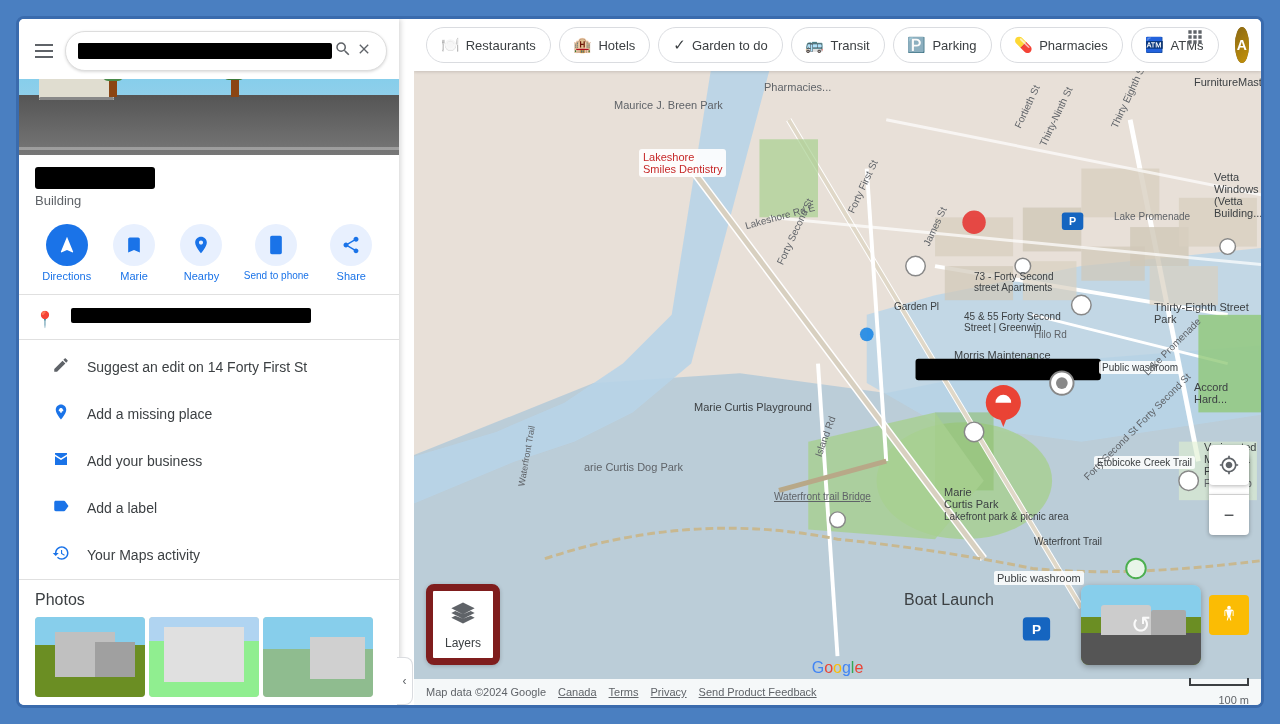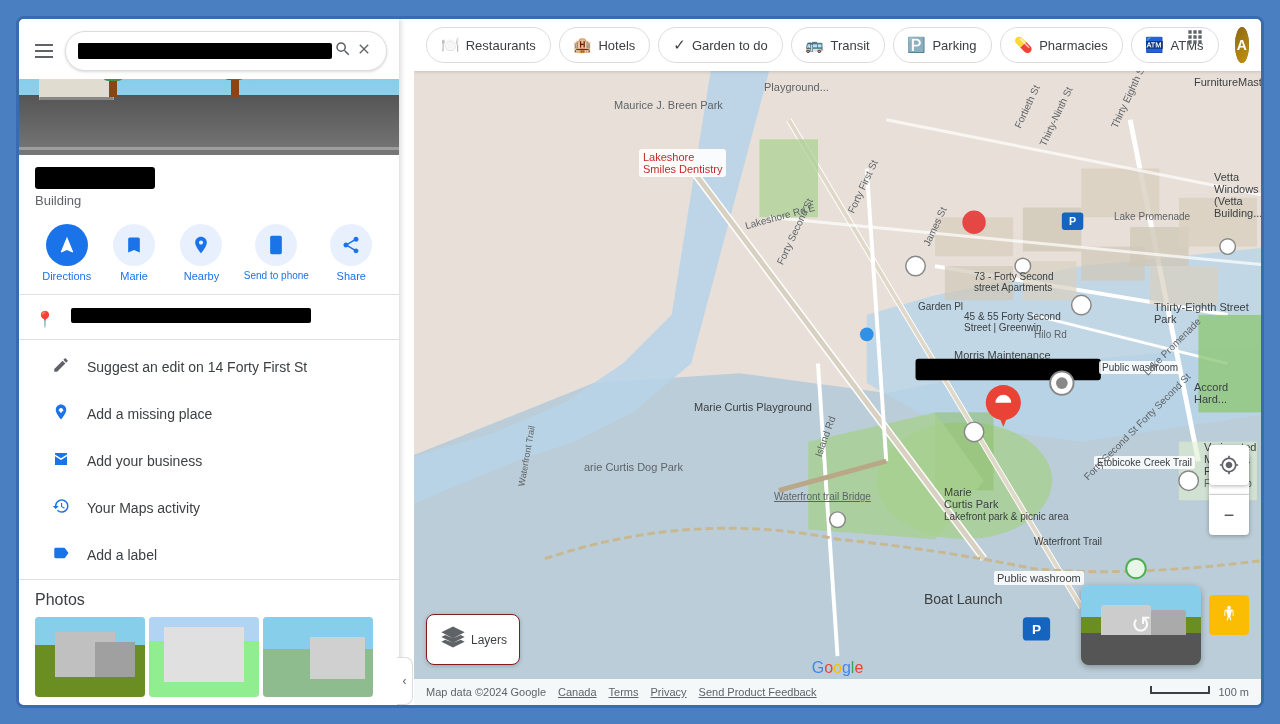--- a/index.html
+++ b/index.html
@@ -367,28 +367,28 @@
       justify-content: center;
       font-size: 20px;
     }
 
     
     .layers-btn {
       position: absolute;
       left: 12px;
       bottom: 40px;
       background: #fff;
-      border: 1px solid #7f1d1d;
+      border: 7px solid #7f1d1d;
       border-radius: 8px;
       padding: 8px 12px;
       cursor: pointer;
       box-shadow: 0 1px 4px rgba(0,0,0,0.2);
       font-size: 12px;
       display: flex;
-      flex-direction: row;
+      flex-direction: column;
       align-items: center;
       gap: 4px;
       z-index: 5;
     }
     .layers-icon {
       font-size: 20px;
     }
 
     
     .sv-thumb {
@@ -444,23 +444,24 @@
       display: flex;
       align-items: center;
       padding: 0 12px;
       gap: 12px;
       font-size: 11px;
       color: #5f6368;
       z-index: 5;
     }
     .scale-bar {
       display: flex;
-      align-items: flex-start;
+      align-items: flex-end;
       gap: 8px;
       margin-left: auto;
+      flex-direction: column;
     }
     .scale-line {
       width: 60px;
       height: 8px;
       border: 2px solid #3c4043;
       border-top: none;
     }
 
     
     .collapse-btn {
@@ -616,33 +617,33 @@
           <svg width="18" height="18" viewBox="0 0 24 24" fill="#1a73e8">
             <path d="M20 4H4v2l8 5 8-5V4zm0 4.236l-8 5-8-5V20h16V8.236z"></path>
           </svg>
         </div>
         <span class="list-item-text">Add your business</span>
       </div>
 
       <div class="list-item">
         <div class="list-item-icon">
           <svg width="18" height="18" viewBox="0 0 24 24" fill="#1a73e8">
-            <path d="M13 3c-4.97 0-9 4.03-9 9H1l3.89 3.89.07.14L9 12H6c0-3.87 3.13-7 7-7s7 3.13 7 7-3.13 7-7 7c-1.93 0-3.68-.79-4.94-2.06l-1.42 1.42C8.27 19.99 10.51 21 13 21c4.97 0 9-4.03 9-9s-4.03-9-9-9zm-1 5v5l4.28 2.54.72-1.21-3.5-2.08V8H12z"></path>
+            <path d="M17.63 5.84C17.27 5.33 16.67 5 16 5L5 5.01C3.9 5.01 3 5.9 3 7v10c0 1.1.9 1.99 2 1.99L16 19c.67 0 1.27-.33 1.63-.84L22 12l-4.37-6.16z"></path>
           </svg>
         </div>
-        <span class="list-item-text">Your Maps activity</span>
+        <span class="list-item-text">Add a label</span>
       </div>
 
       <div class="list-item">
         <div class="list-item-icon">
           <svg width="18" height="18" viewBox="0 0 24 24" fill="#1a73e8">
-            <path d="M17.63 5.84C17.27 5.33 16.67 5 16 5L5 5.01C3.9 5.01 3 5.9 3 7v10c0 1.1.9 1.99 2 1.99L16 19c.67 0 1.27-.33 1.63-.84L22 12l-4.37-6.16z"></path>
+            <path d="M13 3c-4.97 0-9 4.03-9 9H1l3.89 3.89.07.14L9 12H6c0-3.87 3.13-7 7-7s7 3.13 7 7-3.13 7-7 7c-1.93 0-3.68-.79-4.94-2.06l-1.42 1.42C8.27 19.99 10.51 21 13 21c4.97 0 9-4.03 9-9s-4.03-9-9-9zm-1 5v5l4.28 2.54.72-1.21-3.5-2.08V8H12z"></path>
           </svg>
         </div>
-        <span class="list-item-text">Add a label</span>
+        <span class="list-item-text">Your Maps activity</span>
       </div>
 
       <div class="divider"></div>
 
       <div class="photos-section">
         <div class="photos-title">Photos</div>
         <div class="photos-strip">
 
           <div class="photo-thumb">
             <div style="width:100%;height:100%;background:linear-gradient(to bottom,#87CEEB 35%,#6b8e23 35%);position:relative;">
@@ -792,42 +793,42 @@
           <circle cx="480" cy="270" r="7" fill="#1e88e5" opacity="0.9"></circle>
 
           <rect x="640" y="560" width="28" height="24" rx="4" fill="#1565c0"></rect>
           <text x="654" y="577" font-size="14" fill="#fff" text-anchor="middle" font-weight="bold">P</text>
 
           <rect x="680" y="145" width="22" height="18" rx="3" fill="#1565c0"></rect>
           <text x="691" y="158" font-size="11" fill="#fff" text-anchor="middle" font-weight="bold">P</text>
         </svg>
 
         <div style="position:absolute;top:28px;left:200px;font-size:11px;color:#5f6368;font-weight:500;pointer-events:none;">Maurice J. Breen Park</div>
-        <div style="position:absolute;top:10px;left:350px;font-size:11px;color:#5f6368;pointer-events:none;">Playground...</div>
+        <div style="position:absolute;top:10px;left:350px;font-size:11px;color:#5f6368;pointer-events:none;">Pharmacies...</div>
         <div style="position:absolute;top:78px;left:225px;font-size:11px;color:#c62828;background:rgba(255,255,255,0.9);padding:2px 4px;border-radius:3px;pointer-events:none;">Lakeshore<br>Smiles Dentistry</div>
         <div style="position:absolute;top:140px;left:330px;font-size:10px;color:#5f6368;transform:rotate(-15deg);pointer-events:none;">Lakeshore Rd E</div>
         <div style="position:absolute;top:110px;left:420px;font-size:10px;color:#5f6368;transform:rotate(-65deg);pointer-events:none;">Forty First St</div>
         <div style="position:absolute;top:150px;left:500px;font-size:10px;color:#5f6368;transform:rotate(-65deg);pointer-events:none;">James St</div>
         <div style="position:absolute;top:30px;left:590px;font-size:10px;color:#5f6368;transform:rotate(-65deg);pointer-events:none;">Fortieth St</div>
         <div style="position:absolute;top:155px;left:345px;font-size:10px;color:#5f6368;transform:rotate(-65deg);pointer-events:none;">Forty Second St</div>
         <div style="position:absolute;top:200px;left:560px;font-size:10px;color:#3c4043;pointer-events:none;">73 - Forty Second<br>street Apartments</div>
-        <div style="position:absolute;top:230px;left:504px;font-size:10px;color:#3c4043;pointer-events:none;">Garden Pl</div>
+        <div style="position:absolute;top:230px;left:480px;font-size:10px;color:#3c4043;pointer-events:none;">Garden Pl</div>
         <div style="position:absolute;top:240px;left:550px;font-size:10px;color:#3c4043;pointer-events:none;">45 &amp; 55 Forty Second<br>Street | Greenwin</div>
         <div style="position:absolute;top:258px;left:620px;font-size:10px;color:#5f6368;pointer-events:none;">Hilo Rd</div>
         <div style="position:absolute;top:278px;left:540px;font-size:11px;color:#3c4043;pointer-events:none;">Morris Maintenance</div>
         <div style="position:absolute;top:290px;left:685px;font-size:10px;color:#3c4043;background:rgba(255,255,255,0.85);padding:1px 3px;border-radius:2px;pointer-events:none;">Public washroom</div>
         <div style="position:absolute;top:385px;left:680px;font-size:10px;color:#3c4043;background:rgba(255,255,255,0.85);padding:1px 3px;border-radius:2px;pointer-events:none;">Etobicoke Creek Trail</div>
         <div style="position:absolute;top:330px;left:280px;font-size:11px;color:#3c4043;pointer-events:none;">Marie Curtis Playground</div>
         <div style="position:absolute;top:390px;left:170px;font-size:11px;color:#5f6368;pointer-events:none;text-align:right;">arie Curtis Dog Park</div>
         <div style="position:absolute;top:415px;left:530px;font-size:11px;color:#3c4043;font-weight:500;pointer-events:none;">Marie<br>Curtis Park<br><span style="font-size:10px;font-weight:400;">Lakefront park &amp; picnic area</span></div>
         <div style="position:absolute;top:420px;left:360px;font-size:10px;color:#5f6368;pointer-events:none;text-decoration:underline;">Waterfront trail Bridge</div>
         <div style="position:absolute;top:380px;left:82px;font-size:9px;color:#5f6368;transform:rotate(-80deg);pointer-events:none;">Waterfront Trail</div>
         <div style="position:absolute;top:465px;left:620px;font-size:10px;color:#3c4043;pointer-events:none;">Waterfront Trail</div>
         <div style="position:absolute;top:500px;left:580px;font-size:11px;color:#3c4043;background:rgba(255,255,255,0.85);padding:1px 3px;border-radius:2px;pointer-events:none;">Public washroom</div>
-        <div style="position:absolute;top:520px;left:490px;font-size:14px;color:#3c4043;pointer-events:none;margin-left:20px;">Boat Launch</div>
+        <div style="position:absolute;top:520px;left:490px;font-size:16px;color:#3c4043;pointer-events:none;">Boat Launch</div>
         <div style="position:absolute;top:540px;left:680px;font-size:11px;color:#3c4043;font-weight:500;pointer-events:none;">Marie<br>Curtis Park<br>East Beach</div>
         <div style="position:absolute;top:40px;left:610px;font-size:10px;color:#5f6368;transform:rotate(-65deg);pointer-events:none;">Thirty-Ninth St</div>
         <div style="position:absolute;top:20px;left:680px;font-size:10px;color:#5f6368;transform:rotate(-65deg);pointer-events:none;">Thirty Eighth St</div>
         <div style="position:absolute;top:230px;left:740px;font-size:11px;color:#3c4043;pointer-events:none;">Thirty-Eighth Street Park</div>
         <div style="position:absolute;top:5px;left:780px;font-size:11px;color:#3c4043;pointer-events:none;">FurnitureMaster.CA</div>
         <div style="position:absolute;top:100px;left:800px;font-size:11px;color:#3c4043;pointer-events:none;">Vetta Windows<br>(Vetta Building...</div>
         <div style="position:absolute;top:310px;left:780px;font-size:11px;color:#3c4043;pointer-events:none;">Accord Hard...</div>
         <div style="position:absolute;top:370px;left:790px;font-size:11px;color:#3c4043;pointer-events:none;">Variegated<br>Monstera Plants<br><span style="font-size:10px;color:#5f6368;">Farm shop</span></div>
         <div style="position:absolute;top:140px;left:700px;font-size:10px;color:#5f6368;pointer-events:none;">Lake Promenade</div>
         <div style="position:absolute;top:270px;left:720px;font-size:10px;color:#5f6368;transform:rotate(-45deg);pointer-events:none;">Lake Promenade</div>

